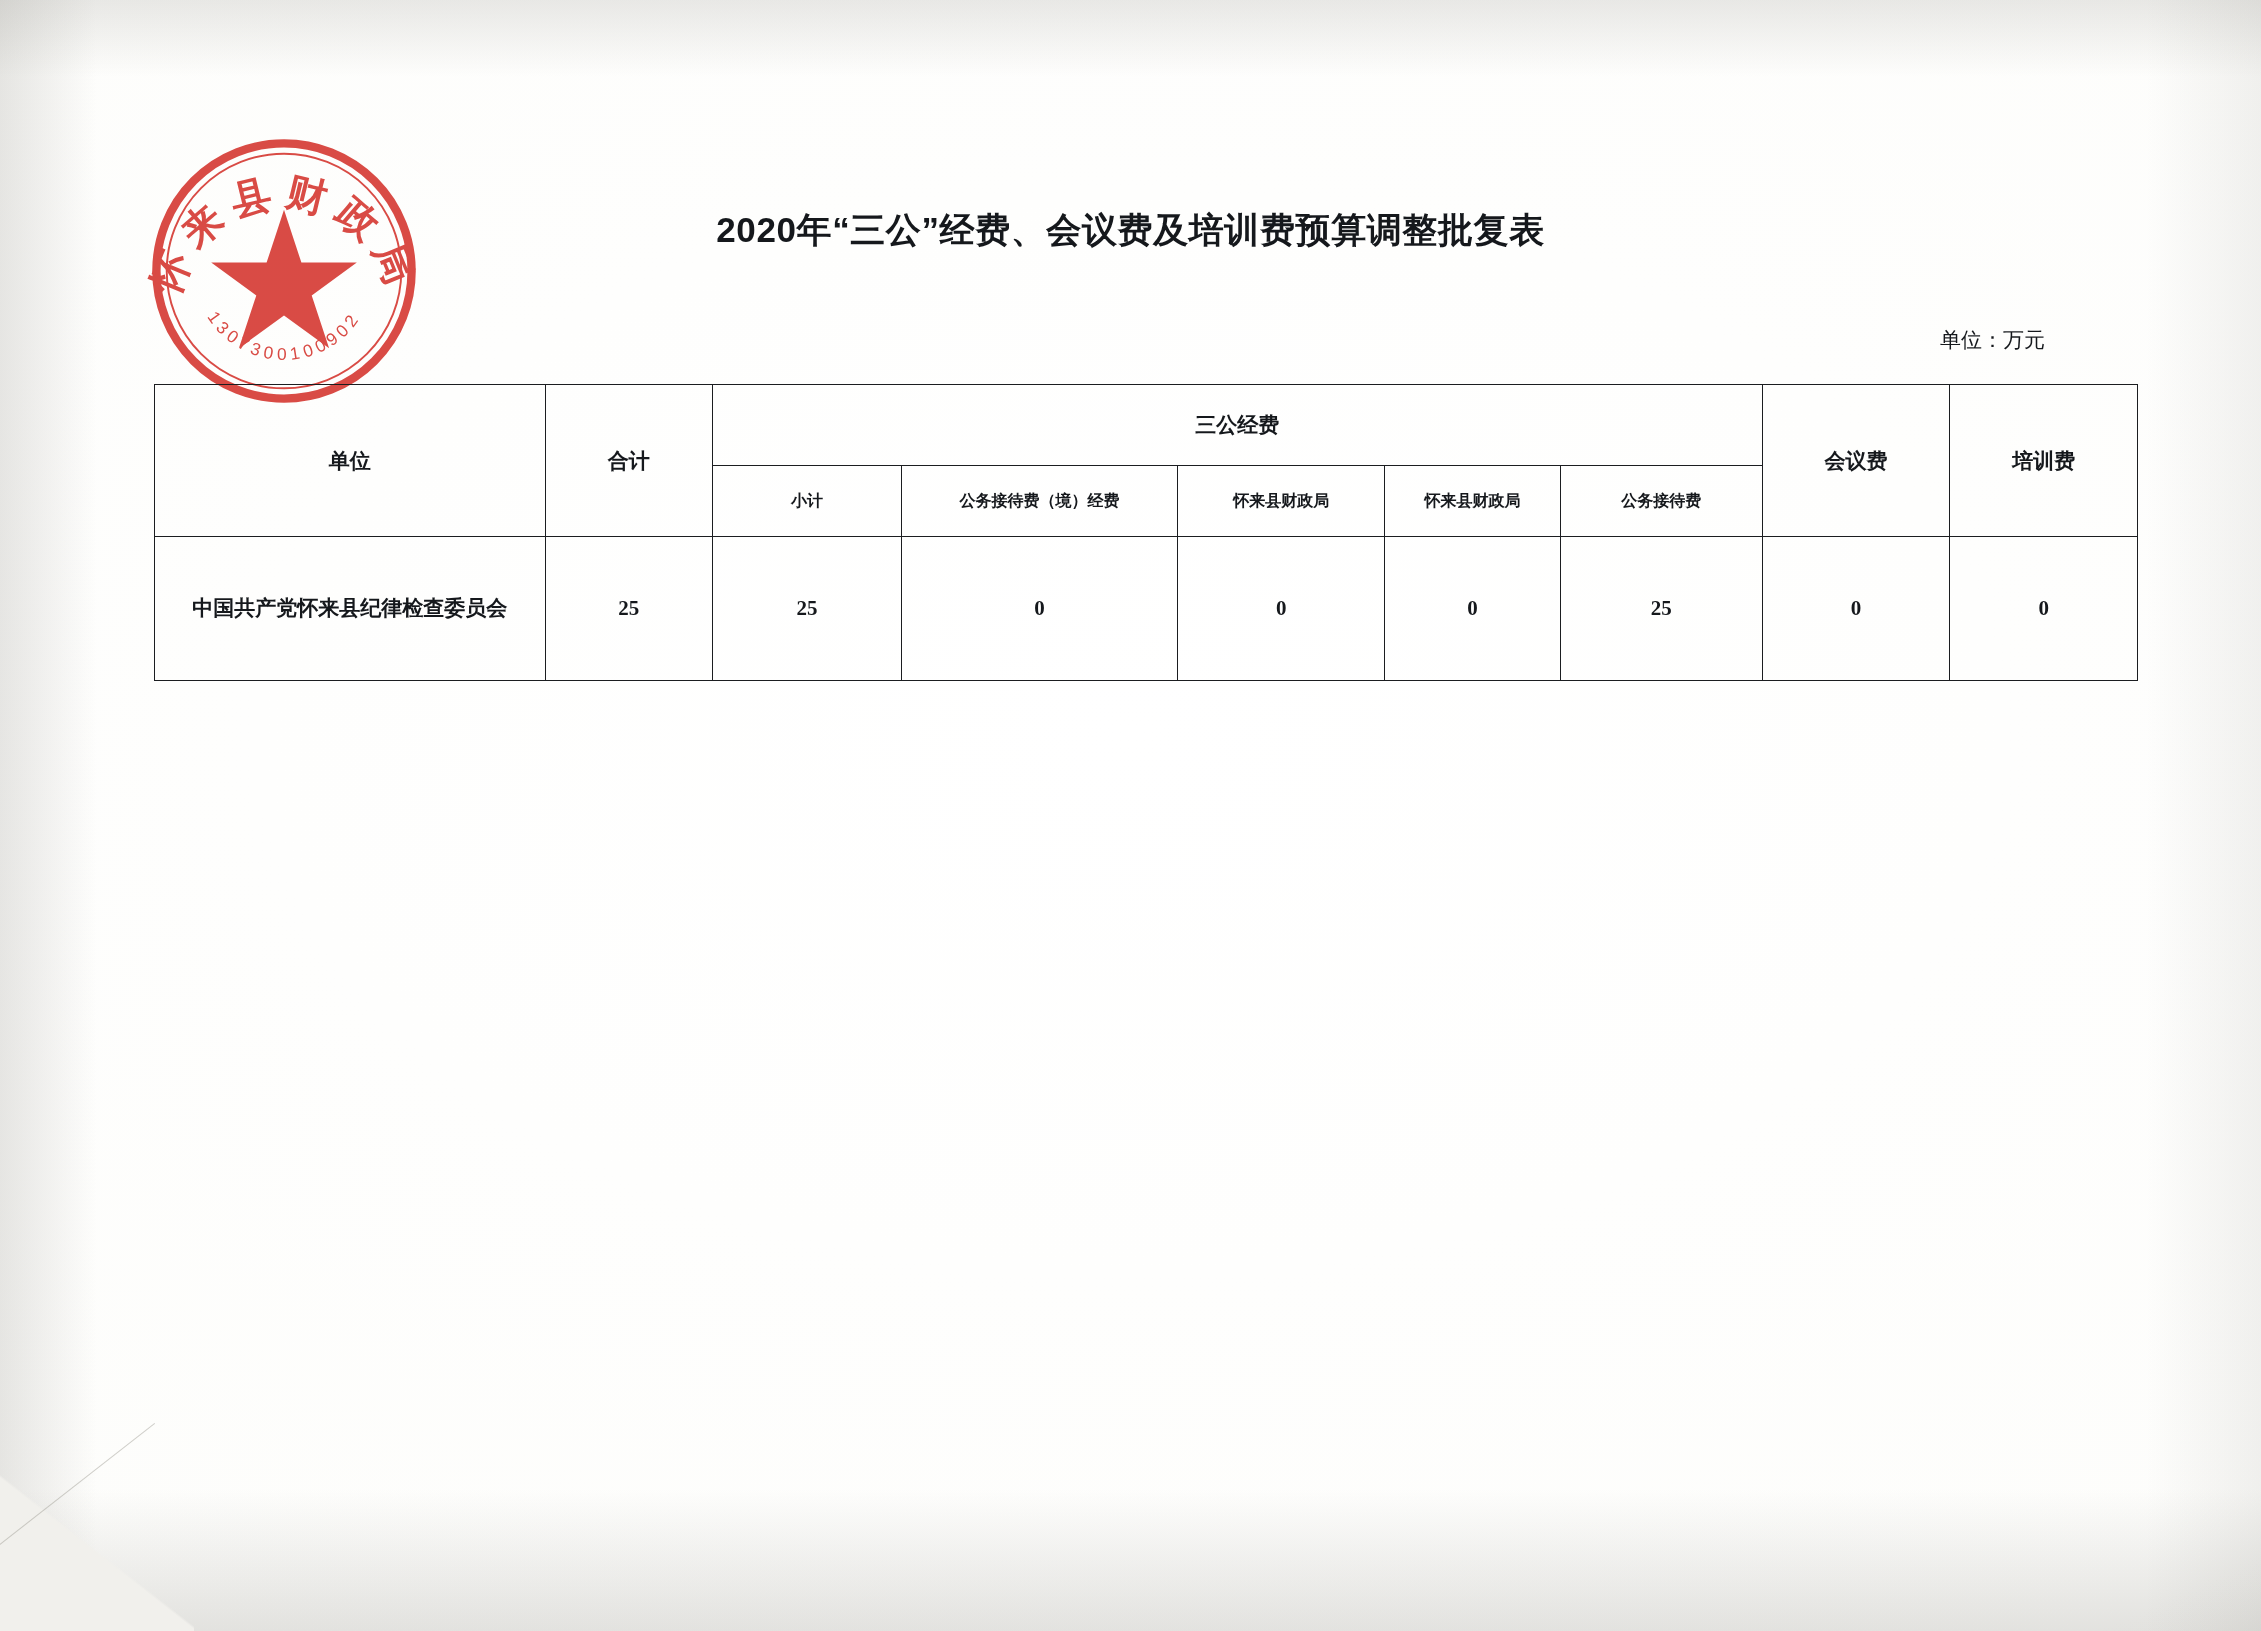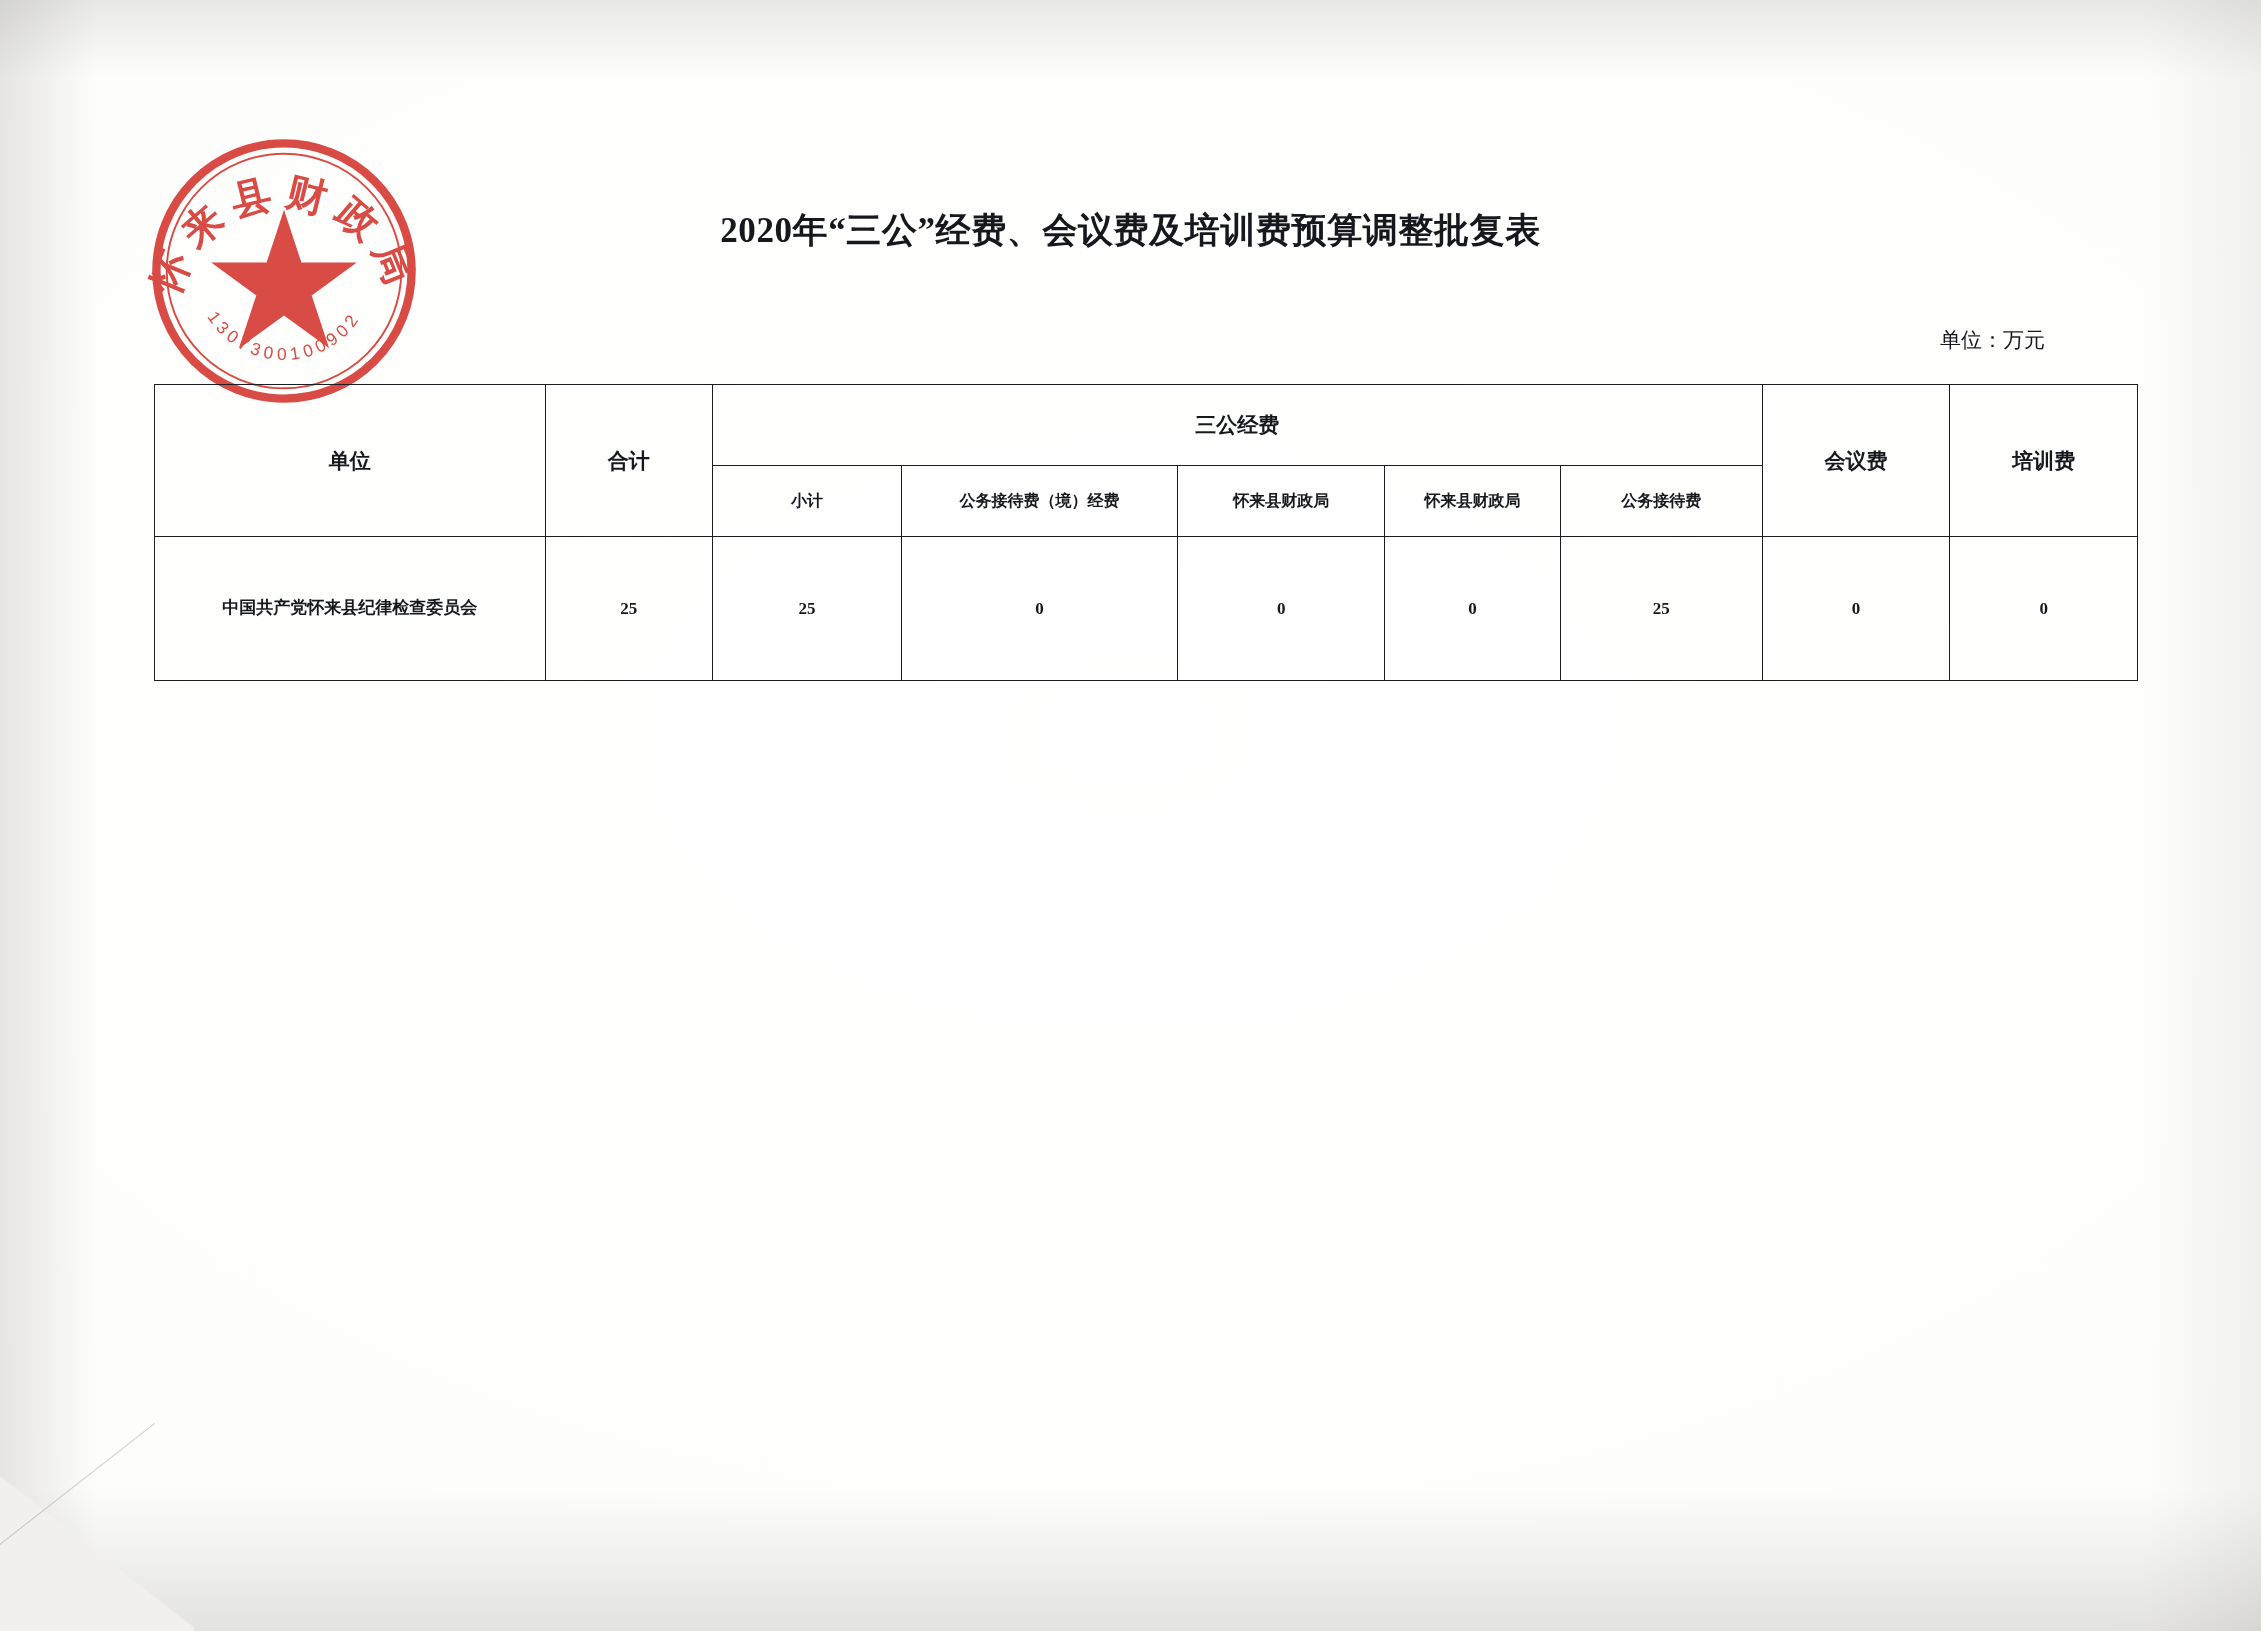--- a/index.html
+++ b/index.html
@@ -70,21 +70,21 @@
   .title {
     position: absolute;
     left: 0;
     top: 184px;
     width: 100%;
     text-align: center;
     font-size: 35px;
     font-weight: bold;
     letter-spacing: 0.6px;
     color: #15181c;
-    font-family: Liberation Serif, serif;
+    font-family: Liberation Sans, sans-serif;
   }
 
   
   .unit-note {
     position: absolute;
     right: 216px;
     top: 326px;
     font-size: 21px;
     color: #15181c;
     font-family: Liberation Serif, serif;
@@ -116,21 +116,21 @@
   .h-abroad    { width: 274px; }
   .h-carbuy    { width: 205px; }
   .h-carmaint  { width: 174px; }
   .h-reception { width: 200px; }
   .h-meeting   { width: 186px; }
   .h-training  { width: 186px; }
 
   .cell-head-group { height: 80px; font-size: 21px; }
   .cell-head-sub   { height: 70px; font-size: 16px; }
   .cell-head-tall  { height: 150px; font-size: 21px; }
-  .row-data td     { height: 143px; font-size: 17px; }
+  .row-data td     { height: 143px; font-size: 21px; }
 
   .org-name {
     font-size: 24px;
     line-height: 1.45;
     padding: 0 17px;
   }
   .num {
     font-size: 27px;
   }
 

